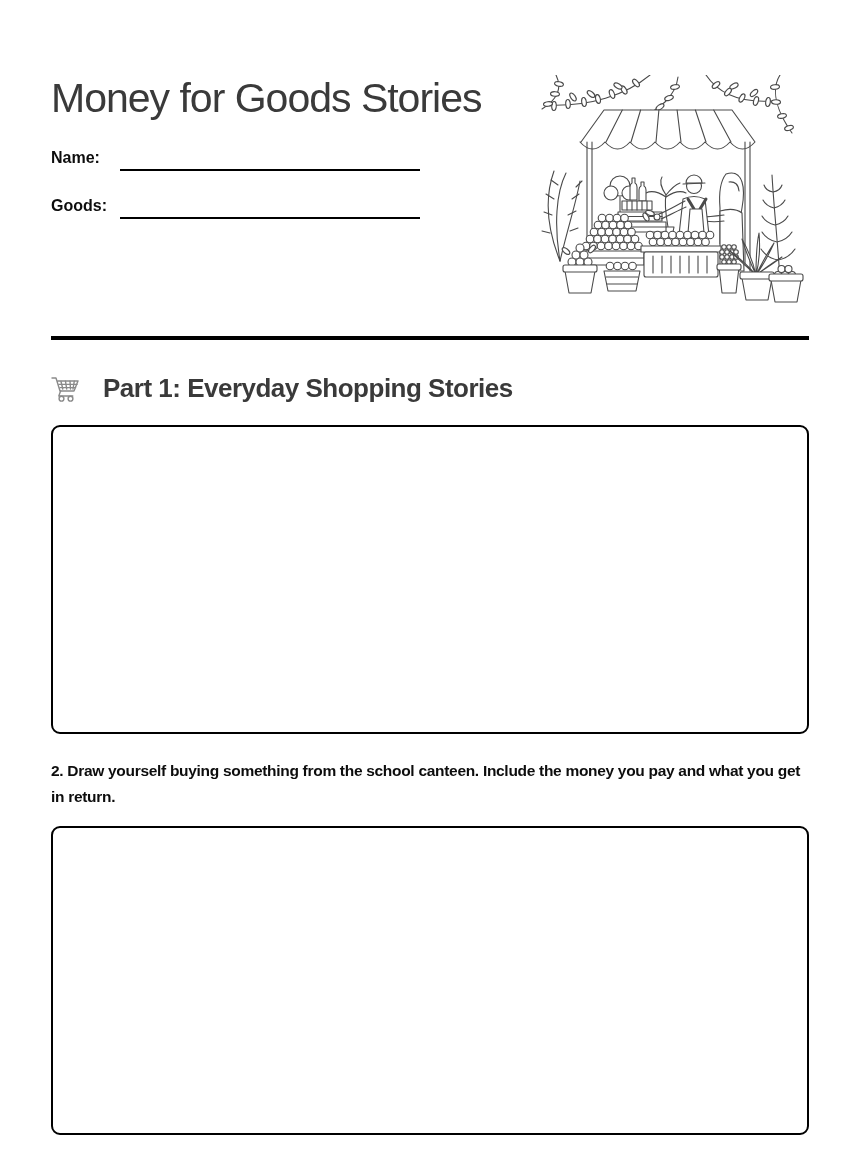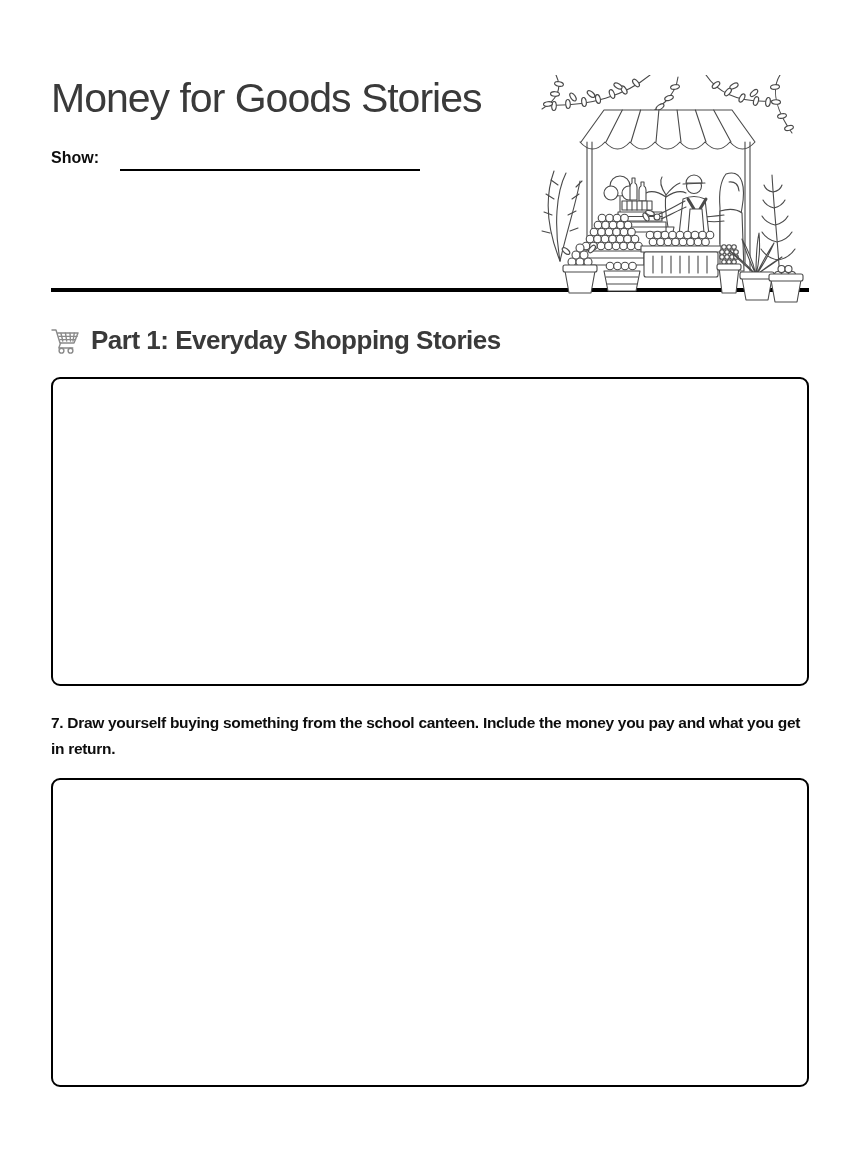--- a/index.html
+++ b/index.html
@@ -18,21 +18,21 @@
   .field-row.date{margin-top:26px;}
   .field-label{width:69px;font-size:16px;font-weight:700;color:#0d0d0d;}
   .fill-line{
     flex:1;height:20px;border-bottom:2px solid #000;
     font-size:14px;line-height:20px;
   }
   .illustration{position:absolute;top:48px;left:477px;width:281px;height:243px;}
   .illustration svg{display:block;width:100%;height:100%;}
   .divider{height:4px;background:#000;margin-top:117px;}
   .part-heading{
-    margin-top:33px;display:flex;align-items:center;gap:10px;
+    margin-top:33px;display:flex;align-items:center;gap:22px;
     font-size:26px;font-weight:800;letter-spacing:-0.5px;color:#3a3a3a;
   }
   .cart-icon{width:30px;height:28px;flex:0 0 auto;margin-top:2px;}
   .question{
     margin-top:25px;font-size:15.5px;font-weight:700;letter-spacing:-0.3px;
     line-height:26px;color:#0d0d0d;max-width:758px;
   }
   .question.q2{margin-top:24px;}
   .draw-box{
     margin-top:16px;height:305px;background:#fff;
@@ -40,23 +40,27 @@
   }
   .draw-box.box2{margin-top:11px;height:305px;}
 </style>
 </head>
 <body>
 
 <div class="page">
 
   <h1 class="doc-title">Money for Goods Stories</h1>
 
+  <div class="field-row">
+    <span class="field-label">Name:</span>
+    <span class="fill-line"></span>
+  </div>
 
   <div class="field-row date">
-    <span class="field-label">Show:</span>
+    <span class="field-label">Goods:</span>
     <span class="fill-line"></span>
   </div>
 
   <div class="illustration">
     <svg viewBox="0 0 281 243" xmlns="http://www.w3.org/2000/svg">
       <defs>
         <ellipse id="lf" rx="2.3" ry="4.5"></ellipse>
         <g id="pot">
             <path d="M0 0h30l-4 22h-22z"></path>
             <rect x="-2" y="-6" width="34" height="7" rx="2"></rect>
@@ -282,17 +286,17 @@
         <circle cx="10.5" cy="23.7" r="2.4"></circle>
         <circle cx="19.5" cy="23.7" r="2.4"></circle>
       </g>
     </svg>
     <span>Part 1: Everyday Shopping Stories</span>
   </h2>
 
 
   <div class="draw-box"></div>
 
-  <p class="question q2">7. Draw yourself buying something from the school canteen. Include the money you pay and what you get in return.</p>
+  <p class="question q2">2. Draw yourself buying something from the school canteen. Include the money you pay and what you get in return.</p>
 
   <div class="draw-box box2"></div>
 
 </div>
 
 </body></html>

